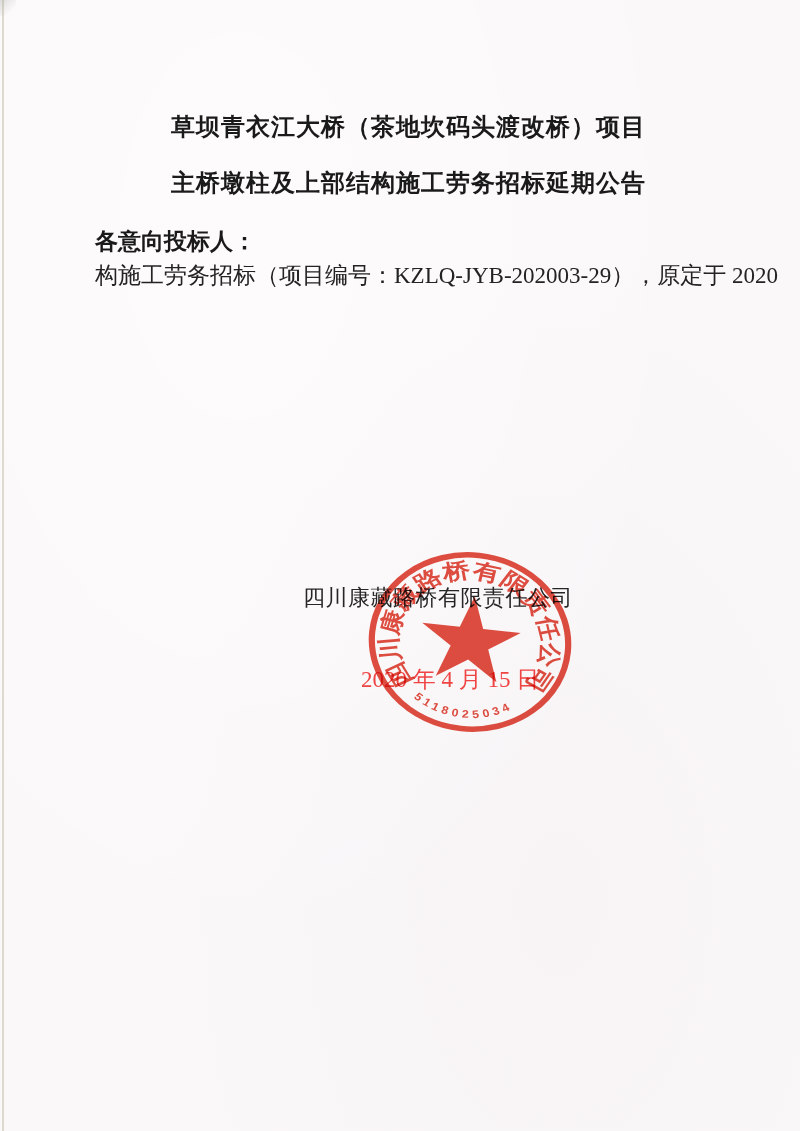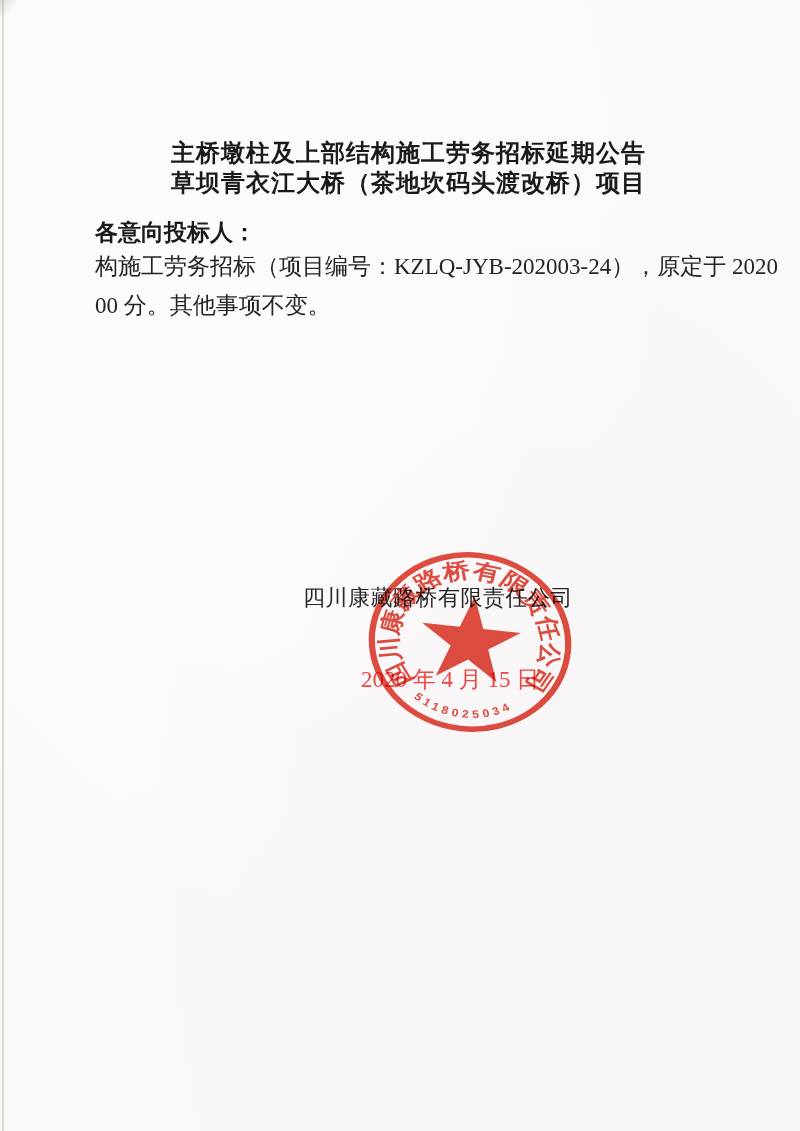--- a/index.html
+++ b/index.html
@@ -42,21 +42,21 @@
     font-family: "Liberation Sans", sans-serif;
     font-weight: 700;
     font-size: 24px;
     line-height: 30px;
     letter-spacing: 1px;
     color: #1a1a1a;
   }
   .title-2 { margin-top: 26px; }
 
   .salutation {
-    margin-top: 19px;
+    margin-top: 28px;
     font-family: "Liberation Sans", sans-serif;
     font-weight: 700;
     font-size: 23px;
     line-height: 30px;
     color: #1a1a1a;
   }
 
   .body-text {
     font-size: 23px;
     line-height: 39.4px;
@@ -102,26 +102,25 @@
     font-weight: 600;
   }
 </style>
 </head>
 <body>
 
 <div class="paper-edge-left"></div>
 <div class="paper-corner"></div>
 
 <div class="content">
+  <div class="title title-1">草坝青衣江大桥（茶地坎码头渡改桥）项目</div>
   <div class="title title-2">主桥墩柱及上部结构施工劳务招标延期公告</div>
-  <div class="title title-1">草坝青衣江大桥（茶地坎码头渡改桥）项目</div>
   <div class="salutation">各意向投标人：</div>
   <div class="body-text">
-    <div class="jline">构施工劳务招标（项目编号：KZLQ-JYB-202003-24），原定于 2020</div>
-    <div class="lline">00 分。其他事项不变。</div>
+    <div class="jline">构施工劳务招标（项目编号：KZLQ-JYB-202003-29），原定于 2020</div>
   </div>
 </div>
 
 <div class="signature">四川康藏路桥有限责任公司</div>
 <div class="doc-date">2020 年 4 月 15 日</div>
 
 <svg class="seal" width="260" height="220" viewBox="-130 -110 260 220">
   <g transform="rotate(6) scale(1.13 1)">
     <circle r="87" fill="none" stroke="#dc2f1f" stroke-width="5.5"></circle>
     <polygon points="0,-46 10.4,-14.2 43.8,-14.2 16.7,5.5 27,37.2 0,17.6 -27,37.2 -16.7,5.5 -43.8,-14.2 -10.4,-14.2" fill="#dc2f1f"></polygon>

